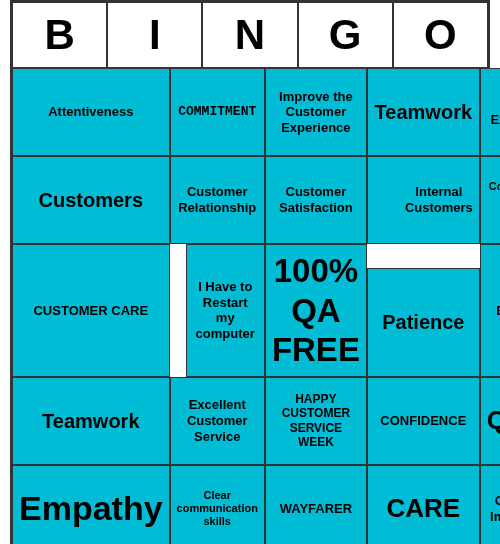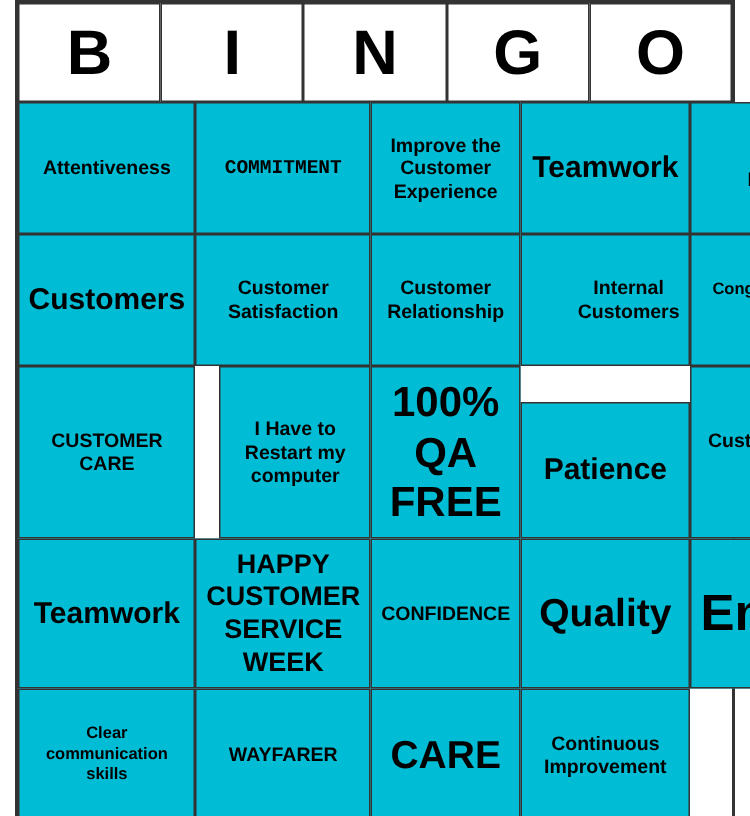--- a/index.html
+++ b/index.html
@@ -59,31 +59,32 @@
     <div class="bingo-letter">G</div>
     <div class="bingo-letter">O</div>
   </div>
   <div class="bingo-grid" id="bingo-grid">
   <div class="bingo-cell" style="font-size: 13px;">Attentiveness</div>
       <div class="bingo-cell" style="font-size: 13px; font-family: Liberation Mono, monospace;">COMMITMENT</div>
       <div class="bingo-cell" style="font-size: 13px;">Improve the Customer Experience</div>
       <div class="bingo-cell" style="font-size: 20px;">Teamwork</div>
       <div class="bingo-cell" style="font-size: 13px;">Customer Expectations</div>
       <div class="bingo-cell" style="font-size: 20px;">Customers</div>
+      <div class="bingo-cell" style="font-size: 13px;">Customer Relationship</div>
       <div class="bingo-cell" style="font-size: 13px;">Customer Satisfaction</div>
-      <div class="bingo-cell" style="font-size: 13px;">Customer Relationship</div>
       <div class="bingo-cell" style="font-size: 13px; padding-left: 37px;">Internal Customers</div>
       <div class="bingo-cell" style="font-size: 11px;">Congratulations on your graduation</div>
       <div class="bingo-cell" style="font-size: 13px;">CUSTOMER CARE</div>
       <div class="bingo-cell" style="font-size: 13px; margin-left: 16px;">I Have to Restart my computer</div>
-      <div class="bingo-cell" style="font-size: 28px; font-weight: 900;">100% QA FREE</div>
+      <div class="bingo-cell" style="font-size: 33px; font-weight: 900;">100% QA FREE</div>
       <div class="bingo-cell" style="font-size: 20px; margin-top: 24px;">Patience</div>
       <div class="bingo-cell" style="font-size: 13px;">Customer Experience Team</div>
       <div class="bingo-cell" style="font-size: 20px;">Teamwork</div>
-      <div class="bingo-cell" style="font-size: 18px;">HAPPY CUSTOMER SERVICE WEEK</div>
+      <div class="bingo-cell" style="font-size: 13px;">Excellent Customer Service</div>
+      <div class="bingo-cell" style="font-size: 12px;">HAPPY CUSTOMER SERVICE WEEK</div>
       <div class="bingo-cell" style="font-size: 13px;">CONFIDENCE</div>
       <div class="bingo-cell" style="font-size: 26px;">Quality</div>
       <div class="bingo-cell" style="font-size: 34px;">Empathy</div>
       <div class="bingo-cell" style="font-size: 11px;">Clear communication skills</div>
       <div class="bingo-cell" style="font-size: 13px;">WAYFARER</div>
       <div class="bingo-cell" style="font-size: 26px;">CARE</div>
       <div class="bingo-cell" style="font-size: 13px;">Continuous Improvement</div>
     </div>
 </div>
 

